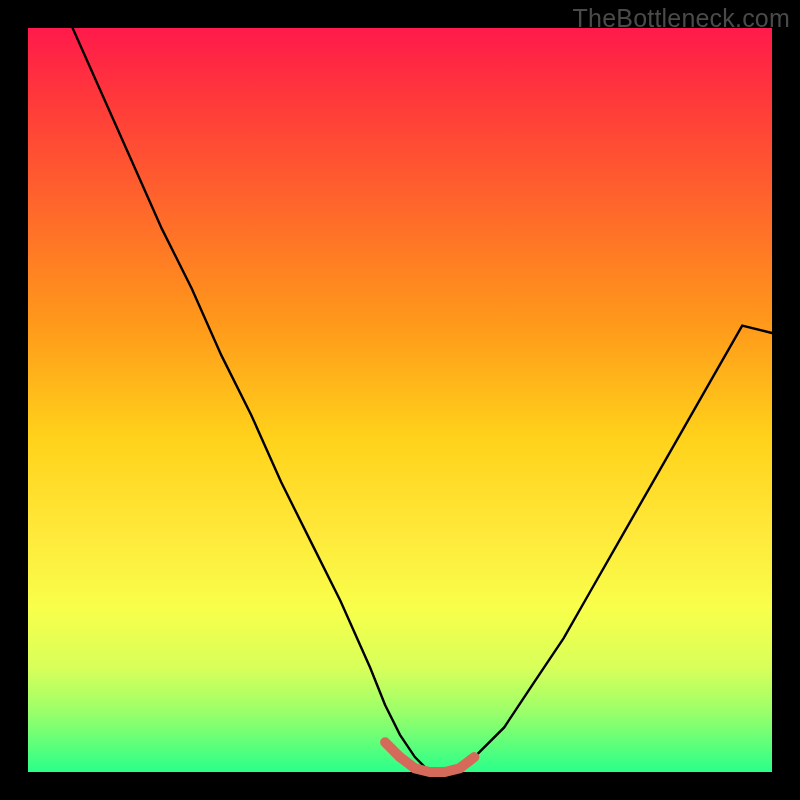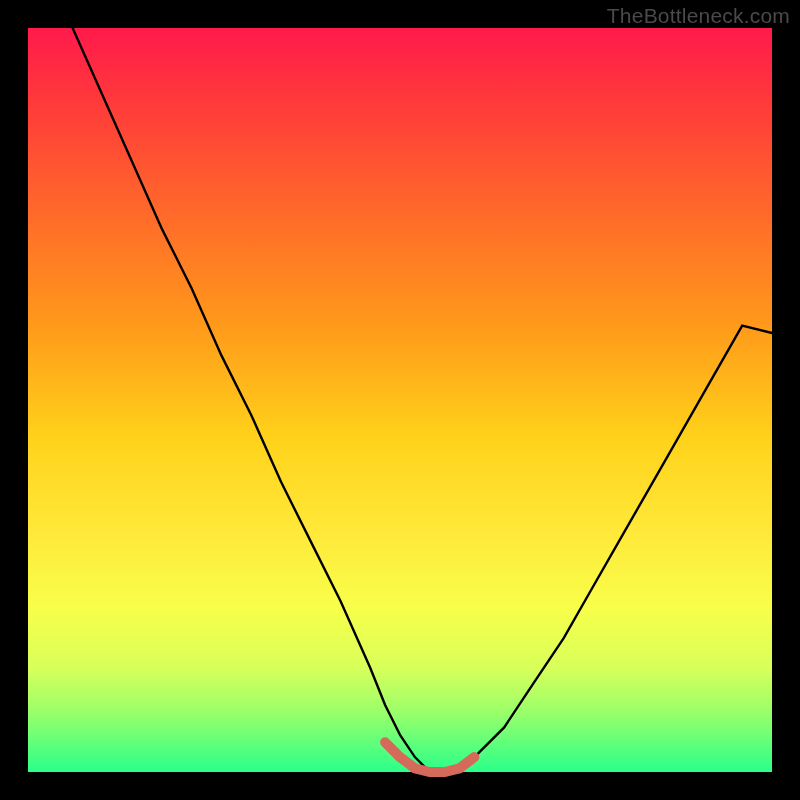--- a/index.html
+++ b/index.html
@@ -34,21 +34,21 @@
       #d8ff5a 86%,
       #9aff6a 92%,
       #2aff8a 100%
     );
   }
   .watermark {
     position: absolute;
     top: 4px;
     right: 10px;
     color: #4a4a4a;
-    font-size: 21px;
+    font-size: 25px;
     letter-spacing: 0.2px;
     font-weight: 500;
     user-select: none;
   }
   svg.curve {
     position: absolute;
     left: 0;
     top: 0;
     width: 744px;
     height: 744px;

